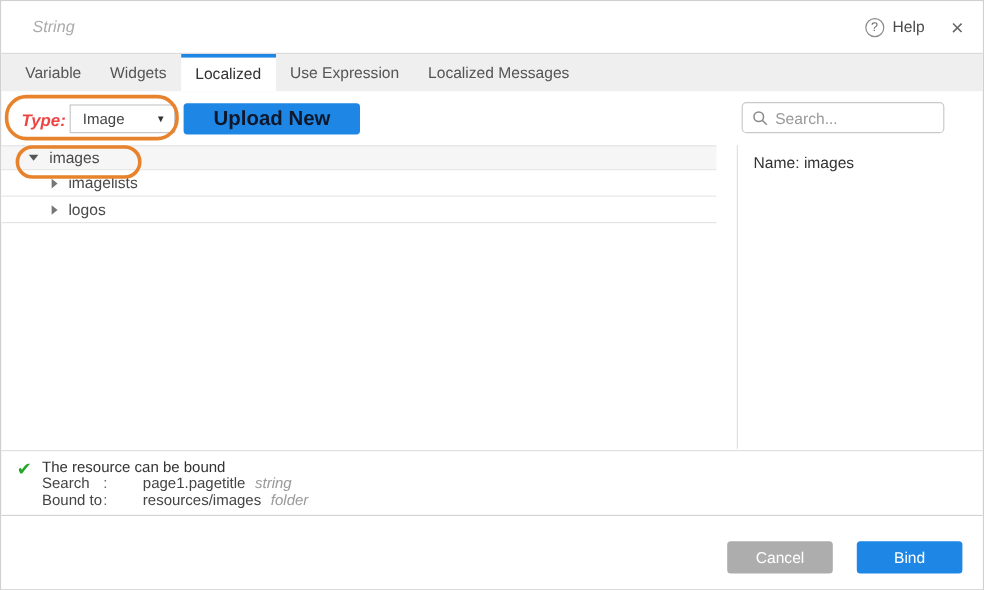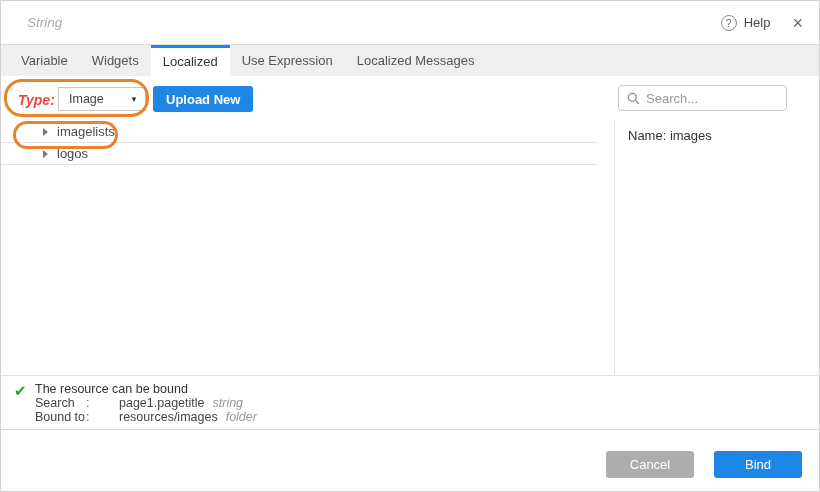--- a/index.html
+++ b/index.html
@@ -56,23 +56,23 @@
   
   .type-label { position: absolute; left: 17px; top: 91px; font-size: 14px; font-weight: bold; color: #ef4444; font-style: italic; }
   .type-select {
     position: absolute; left: 57px; top: 86px; width: 88px; height: 24px;
     background: #fff; border: 1px solid #c8c8c8;
     display: flex; align-items: center; cursor: pointer;
   }
   .type-select .val { font-size: 12.5px; color: #444; padding-left: 10px; flex: 1; }
   .type-select .arrow { font-size: 8px; color: #333; padding-right: 7px; }
   .upload-btn {
-    position: absolute; left: 152px; top: 85px; height: 26px; padding: 0 13px;
-    background: #1e87e5; color: #ffffff; border: none; border-radius: 3px;
-    font-size: 13px; font-weight: bold; cursor: pointer;
+    position: absolute; left: 152px; top: 85px; height: 26px; padding: 0 25px;
+    background: #1e87e5; color: #0f172a; border: none; border-radius: 3px;
+    font-size: 17px; font-weight: bold; cursor: pointer;
     font-family: inherit;
   }
   .search-box {
     position: absolute; left: 617px; top: 84px; width: 169px; height: 26px;
     border: 1px solid #c9c9c9; border-radius: 4px; background: #fff;
     display: flex; align-items: center; padding: 0 8px;
   }
   .search-box svg { flex: 0 0 auto; margin-right: 6px; }
   .search-box input {
     border: none; outline: none; width: 100%;
@@ -164,20 +164,24 @@
   <button class="upload-btn">Upload New</button>
   <div class="search-box">
     <svg width="13" height="13" viewBox="0 0 13 13">
       <circle cx="5.3" cy="5.3" r="4" fill="none" stroke="#8a8a8a" stroke-width="1.3"></circle>
       <line x1="8.4" y1="8.4" x2="12" y2="12" stroke="#8a8a8a" stroke-width="1.3"></line>
     </svg>
     <input placeholder="Search..." style="">
   </div>
 
   <div class="tree">
+    <div class="tree-row first lvl0">
+      <span class="caret down"></span>
+      <span class="tree-label">images</span>
+    </div>
     <div class="tree-row lvl1">
       <span class="caret right"></span>
       <span class="tree-label">imagelists</span>
     </div>
     <div class="tree-row lvl1">
       <span class="caret right"></span>
       <span class="tree-label">logos</span>
     </div>
   </div>
 

